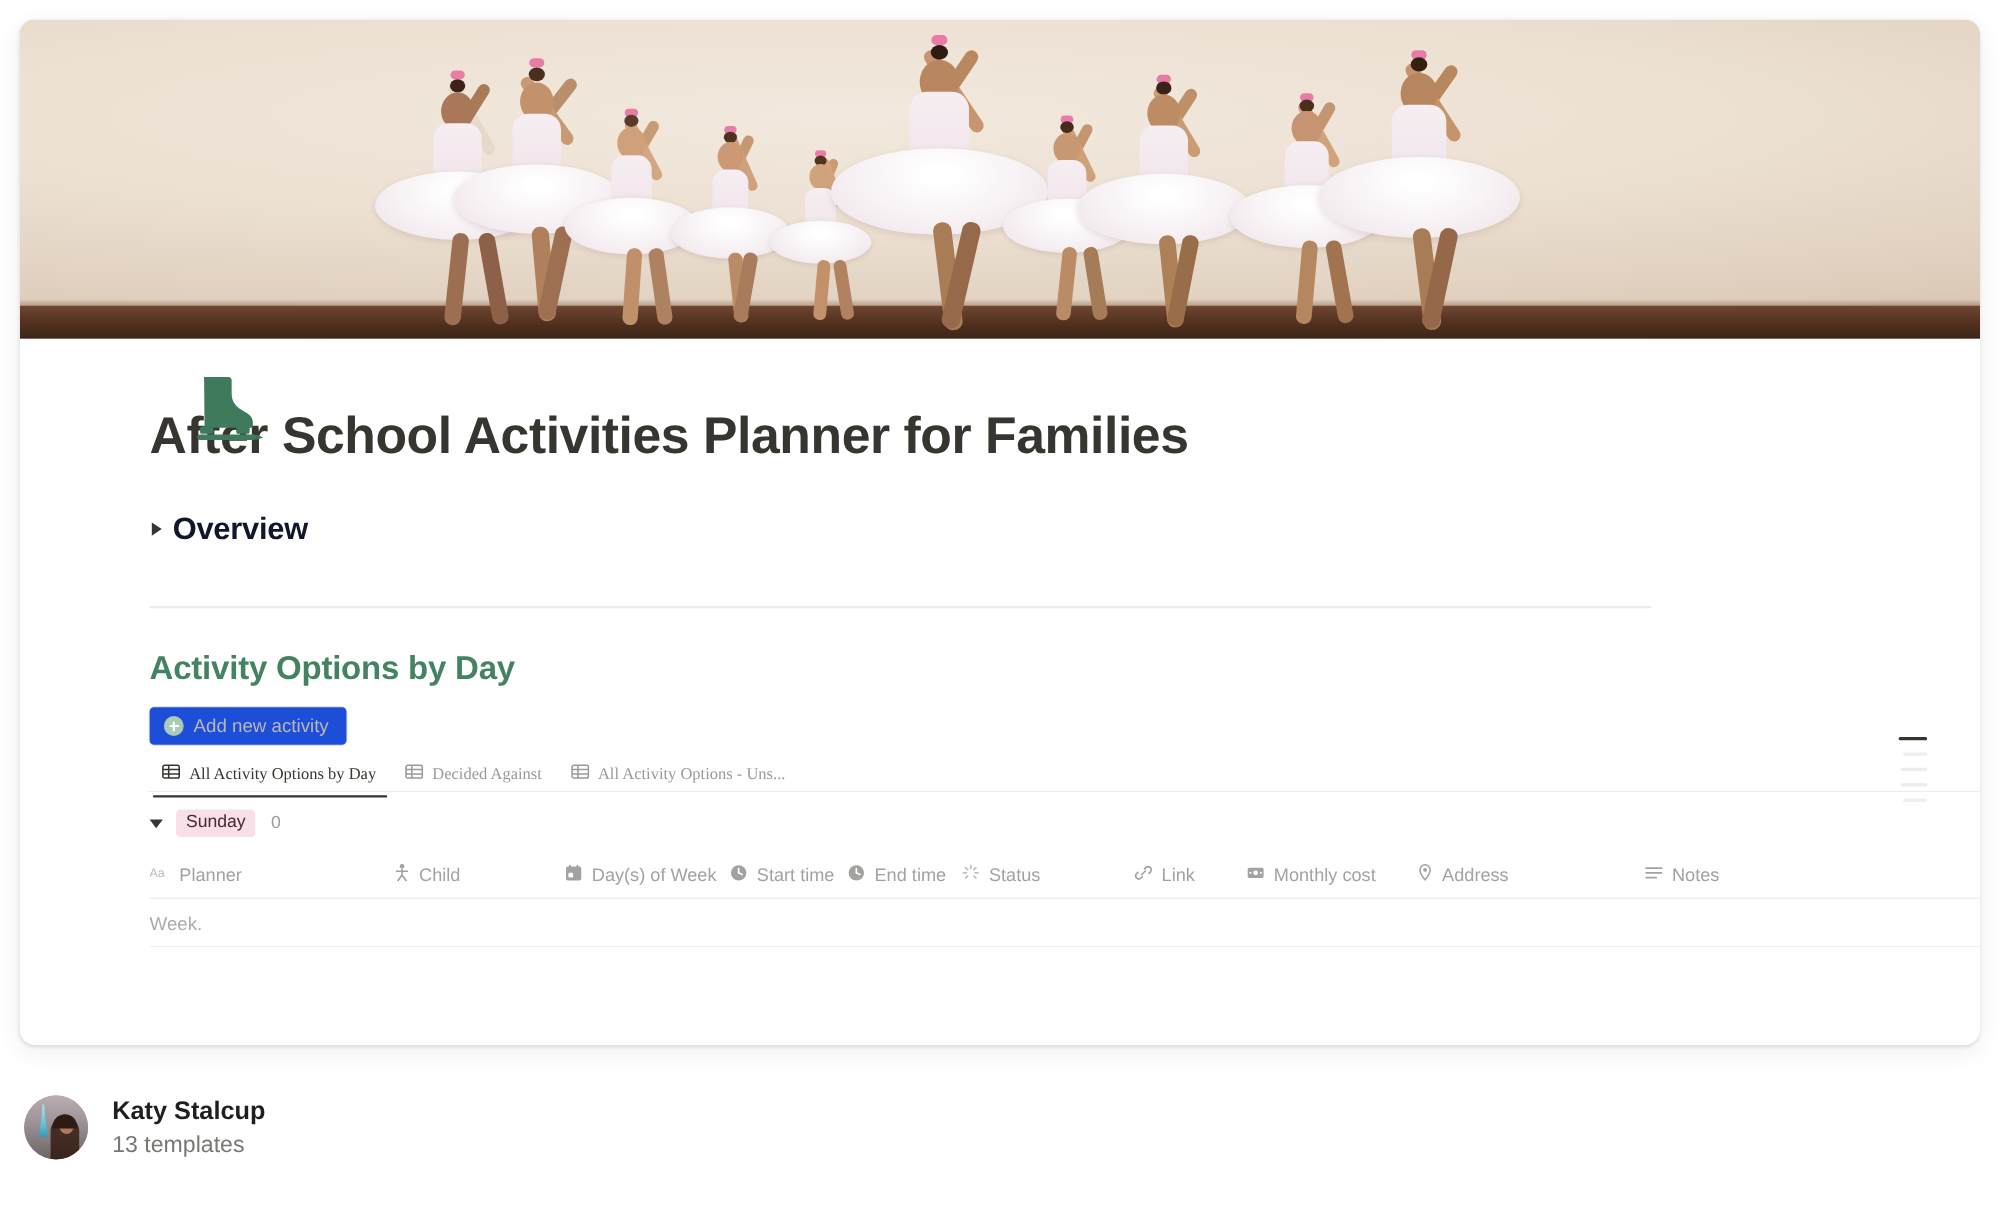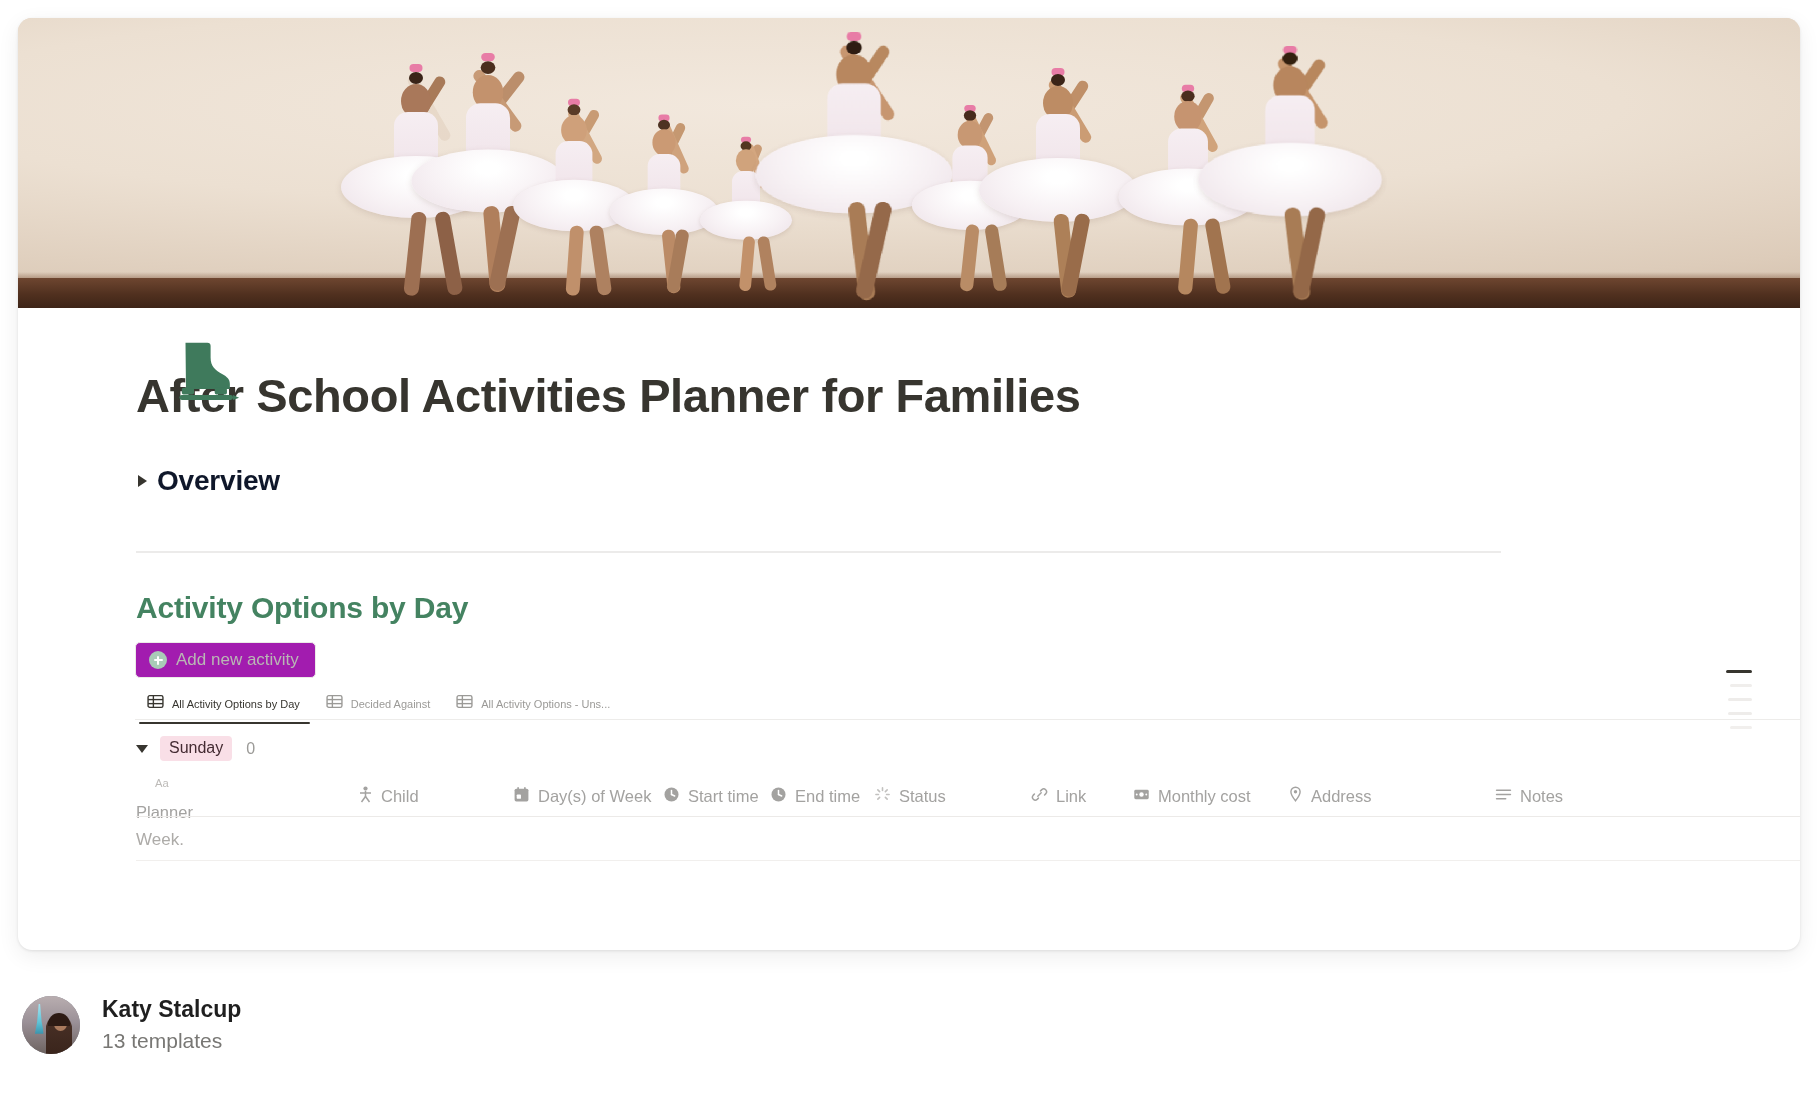--- a/index.html
+++ b/index.html
@@ -171,21 +171,21 @@
     position: absolute;
     left: 117px;
     top: 334px;
     height: 36px;
     display: flex;
     align-items: center;
     gap: 9px;
     padding: 0 16px 0 13px;
     border: 1px solid #eceae8;
     border-radius: 5px;
-    background: #a21caf;
+    background: #1d4ed8;
     cursor: pointer;
   }
   .add-btn-icon {
     width: 18px; height: 18px;
     border-radius: 50%;
     background: #a9cbb7;
     display: flex; align-items: center; justify-content: center;
     position: relative;
   }
   .add-btn-icon:before, .add-btn-icon:after {
@@ -210,22 +210,23 @@
   .tab {
     display: flex;
     align-items: center;
     gap: 8px;
     padding: 4px 14px 10px 12px;
     cursor: pointer;
     position: relative;
     white-space: nowrap;
   }
   .tab-label {
-    font-size: 11px;
+    font-size: 15px;
     color: #9b9a97;
+    font-family: Liberation Serif, serif;
   }
   .tab.active .tab-label { color: #37352f; }
   .tab.active:after {
     content: "";
     position: absolute;
     left: 4px; right: 4px; bottom: 0;
     height: 2.5px;
     background: #37352f;
     border-radius: 2px;
   }
@@ -603,21 +604,21 @@
       <div class="tabs-underline"></div>
 
       <div class="group-row">
         <span class="group-caret"></span>
         <span class="group-badge">Sunday</span>
         <span class="group-count">0</span>
       </div>
 
       <div class="table-head">
 
-        <div class="col" style="left:118px;flex-direction:column;">
+        <div class="col" style="left:118px;">
           <span class="col-icon">
             <svg width="19" height="15" viewBox="0 0 22 15">
               <text x="0" y="12" font-family="Liberation Sans, sans-serif" font-size="13" fill="#bcbab7">Aa</text>
             </svg>
           </span>
           <span class="col-label">Planner</span>
         </div>
 
         <div class="col" style="left:340px;">
           <span class="col-icon">

